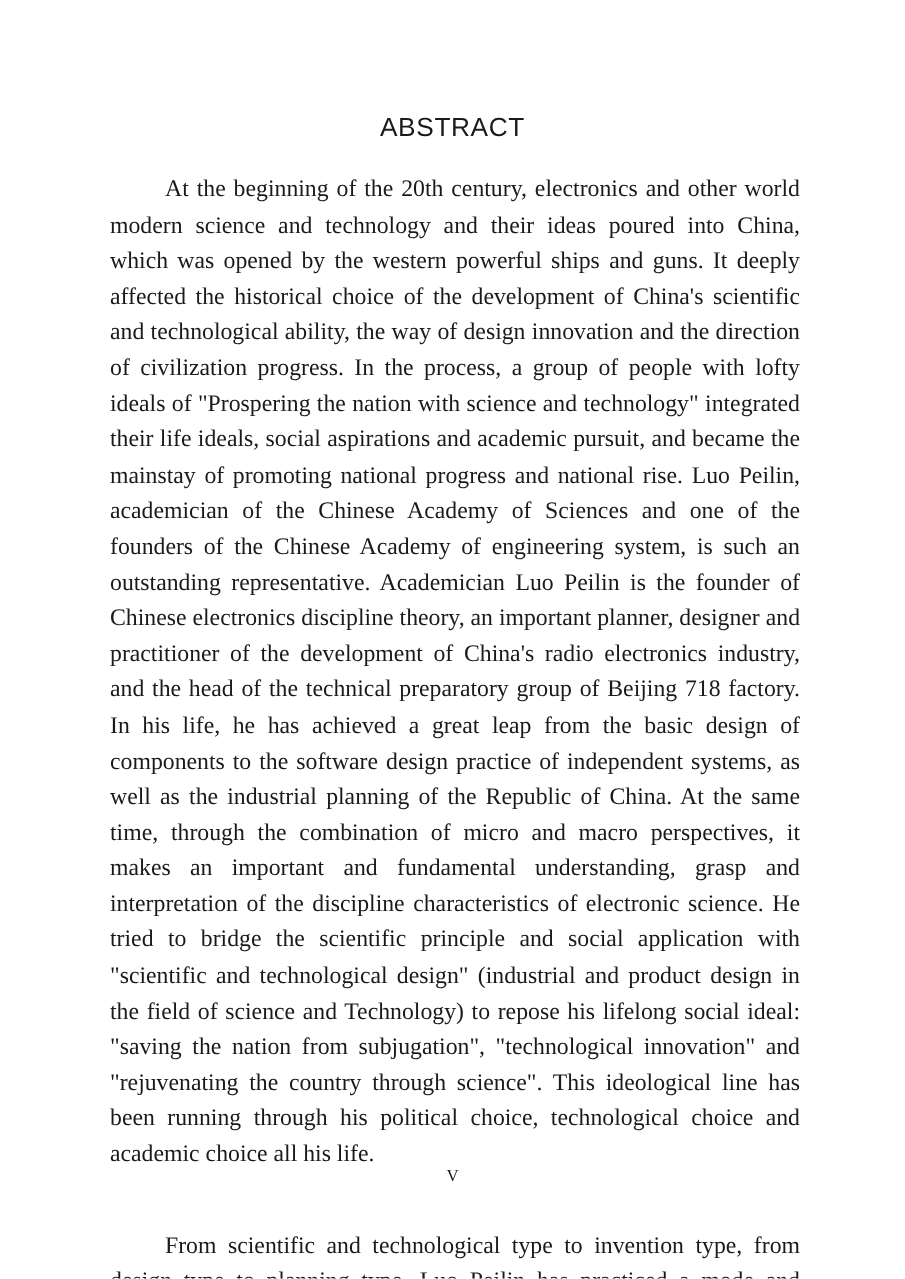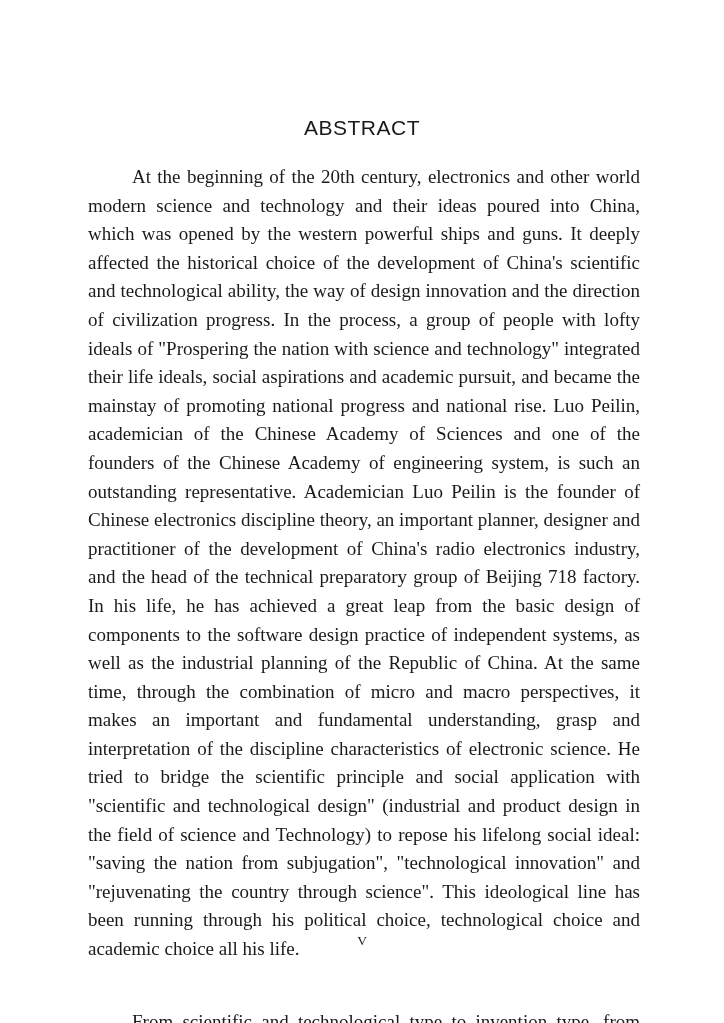--- a/index.html
+++ b/index.html
@@ -10,21 +10,21 @@
   .page {
     position: relative;
     width: 724px;
     height: 1023px;
     background: #ffffff;
     overflow: hidden;
     color: #1a1a1a;
   }
   .doc-title {
     margin: 0;
-    padding-top: 116px;
+    padding-top: 91px;
     text-align: center;
     font-family: "Liberation Sans", sans-serif;
     font-weight: 400;
     font-size: 21px;
     line-height: 24px;
     letter-spacing: 0.5px;
     color: #1a1a1a;
   }
   .doc-body {
     margin: 23px 84px 0 88px;

